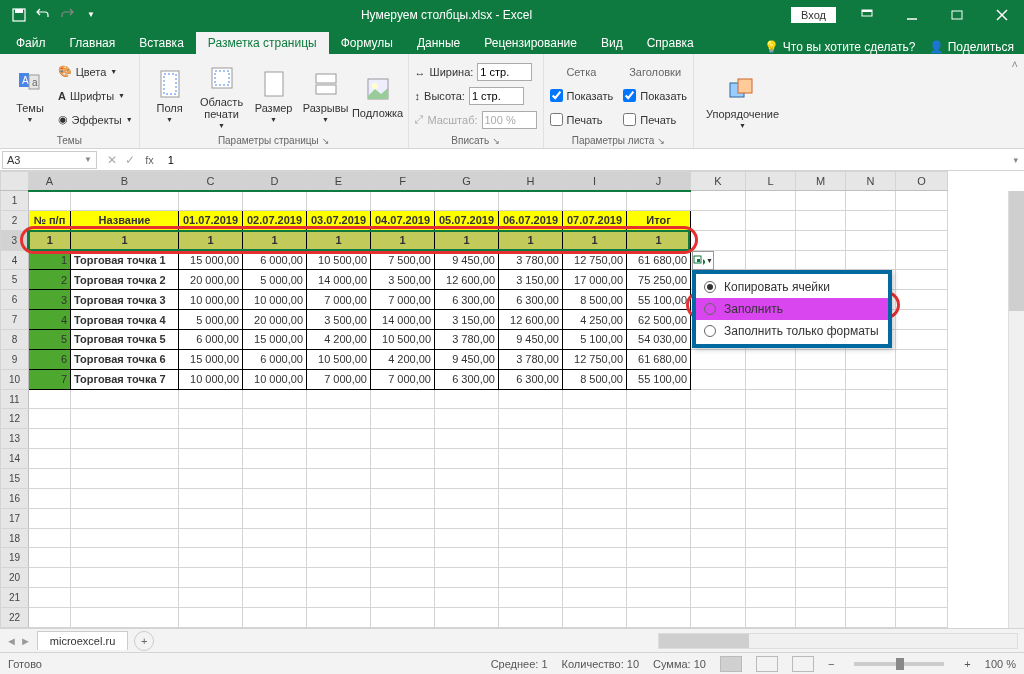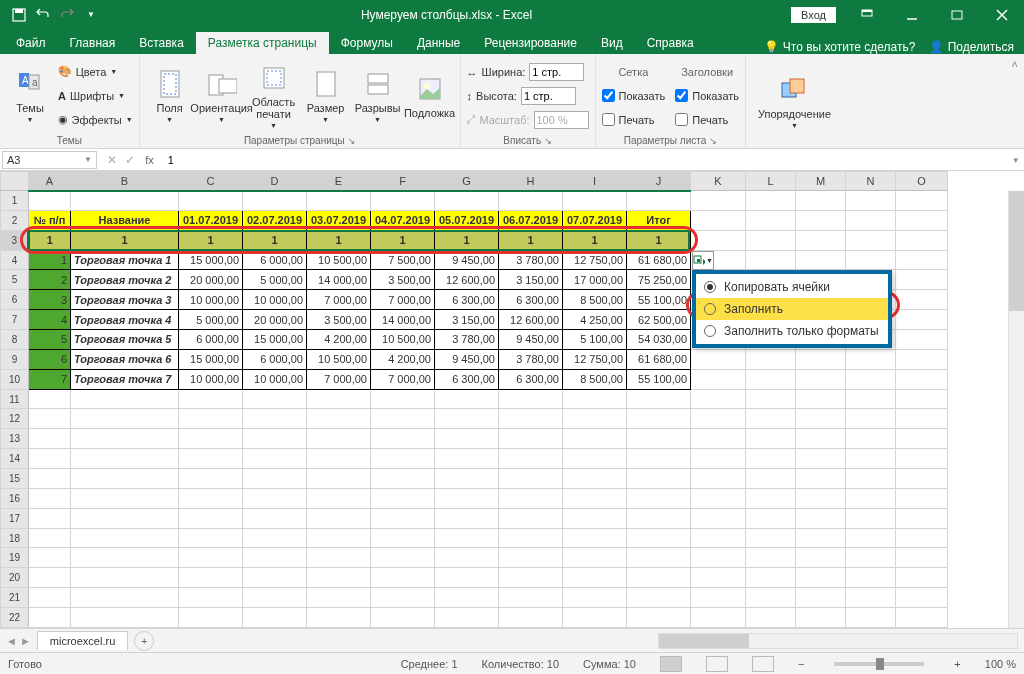--- a/index.html
+++ b/index.html
@@ -48,46 +48,46 @@
 .grid-table th, .grid-table td { border: 1px solid #d4d4d4; height: 19px; }
 .grid-table thead th { background: #e6e6e6; font-weight: normal; text-align: center; color: #444; border-bottom: 1px solid #bfbfbf; }
 .grid-table thead th.col-sel { background: #d2d2d2; border-bottom: 2px solid #0f7a3f; }
 .grid-table tbody th { background: #e6e6e6; font-weight: normal; text-align: center; color: #444; width: 28px; font-size: 10px; border-right: 1px solid #bfbfbf; }
 .grid-table tbody th.row-sel { background: #d2d2d2; border-right: 2px solid #0f7a3f; }
 .grid-table .corner { background: #e6e6e6; width: 28px; }
 .grid-table td { padding: 0 3px; background: #fff; }
 .hdr-yellow { background: #ffff00 !important; font-weight: bold; text-align: center; border: 1px solid #000 !important; }
 .num-row { background: #c2cb5a !important; font-weight: bold; text-align: center; border: 1.5px solid #000 !important; }
 .green-cell { background: #4ea72e !important; text-align: right; border: 1px solid #000 !important; padding-right: 3px; }
-.name-cell { font-weight: bold; border: 1px solid #000 !important; padding-left: 3px; font-style: italic; }
+.name-cell { font-weight: bold; border: 1px solid #000 !important; padding-left: 3px; }
 .data-cell { text-align: right; border: 1px solid #000 !important; padding-right: 3px; }
 
 .sel-outline { position: absolute; border: 2px solid #0f7a3f; pointer-events: none; }
 
 .red-ring { position: absolute; border: 3px solid #e53030; border-radius: 14px; pointer-events: none; }
 
 
 .autofill-btn { position: absolute; width: 22px; height: 19px; background: #fff; border: 1px solid #999; display: flex; align-items: center; justify-content: center; cursor: pointer; font-size: 10px; }
 .autofill-menu { position: absolute; background: #fff; border: 4px solid #0369a1; box-shadow: 2px 2px 5px rgba(0,0,0,0.2); padding: 2px 0; font-size: 12px; width: 200px; }
 .autofill-menu .menu-item { padding: 4px 8px; display: flex; align-items: center; gap: 8px; cursor: pointer; }
-.autofill-menu .menu-item.sel { background: #fde047; }
+.autofill-menu .menu-item.sel { background: #d946ef; }
 .autofill-menu .radio { width: 12px; height: 12px; border: 1px solid #666; border-radius: 50%; display: inline-block; position: relative; }
 .autofill-menu .radio.on::after { content: ''; position: absolute; width: 6px; height: 6px; background: #333; border-radius: 50%; top: 2px; left: 2px; }
 
 
 .sheet-tabs { height: 24px; background: #f3f3f3; border-top: 1px solid #d4d4d4; display: flex; align-items: center; font-size: 11px; }
 .sheet-nav { padding: 0 6px; color: #999; display: flex; gap: 4px; }
 .sheet-tab { border: 1px solid #ccc; border-bottom: none; padding: 3px 12px; background: #fff; cursor: pointer; }
 .sheet-add { width: 20px; height: 20px; border: 1px solid #ccc; border-radius: 50%; display: flex; align-items: center; justify-content: center; margin-left: 6px; cursor: pointer; color: #666; }
 .sheet-hscroll { flex: 1; display: flex; justify-content: flex-end; padding-right: 6px; }
 .hscroll-track { width: 360px; height: 16px; background: #f0f0f0; border: 1px solid #ddd; position: relative; }
 .hscroll-thumb { position: absolute; left: 0; top: 0; height: 100%; width: 90px; background: #cfcfcf; }
 
 
-.status-bar { height: 22px; background: #f3f3f3; border-top: 1px solid #d4d4d4; display: flex; align-items: center; font-size: 11px; color: #555; padding: 0 8px; gap: 24px; }
+.status-bar { height: 22px; background: #f3f3f3; border-top: 1px solid #d4d4d4; display: flex; align-items: center; font-size: 11px; color: #555; padding: 0 8px; gap: 14px; }
 .status-bar .spacer { flex: 1; }
 .status-bar .view-btn { width: 22px; height: 16px; border: 1px solid #bbb; display: inline-block; cursor: pointer; }
 .status-bar .zoom-slider { width: 90px; height: 4px; background: #ccc; position: relative; margin: 0 6px; }
 .status-bar .zoom-slider::before { content: ''; position: absolute; left: 50%; top: -4px; width: 2px; height: 12px; background: #888; }
 .status-bar .zoom-thumb { position: absolute; width: 8px; height: 12px; background: #888; top: -4px; left: 42px; }
 
 svg { display: block; }
 .vscroll { position: absolute; right: 0; top: 20px; width: 16px; bottom: 0; background: #f0f0f0; border-left: 1px solid #ddd; }
 .vscroll-thumb { position: absolute; left: 0; width: 100%; height: 120px; background: #cfcfcf; top: 0; }
 </style>
@@ -197,30 +197,20 @@
   <div class="ribbon-group">
     <div class="ribbon-group-content">
       <div class="ribbon-btn-lg">
           <div class="icon">
             <svg width="26" height="30">
               <rect x="4" y="2" width="18" height="26" fill="#fff" stroke="#999"></rect>
               <rect x="7" y="5" width="12" height="20" fill="none" stroke="#4a86e8" stroke-dasharray="2"></rect>
             </svg>
           </div>
           <span>Поля</span>
-          <span style="font-size:7px">▼</span>
-        </div>
-      <div class="ribbon-btn-lg">
-          <div class="icon">
-            <svg width="30" height="26">
-              <rect x="2" y="4" width="14" height="20" fill="#fff" stroke="#999"></rect>
-              <rect x="12" y="8" width="18" height="14" fill="#fff" stroke="#999"></rect>
-            </svg>
-          </div>
-          <span>Ориентация</span>
           <span style="font-size:7px">▼</span>
         </div>
       <div class="ribbon-btn-lg">
           <div class="icon">
             <svg width="26" height="26">
               <rect x="3" y="3" width="20" height="20" fill="#fff" stroke="#999"></rect>
               <rect x="6" y="6" width="14" height="14" fill="none" stroke="#4a86e8" stroke-dasharray="2"></rect>
             </svg>
           </div>
           <span>Область печати</span>

